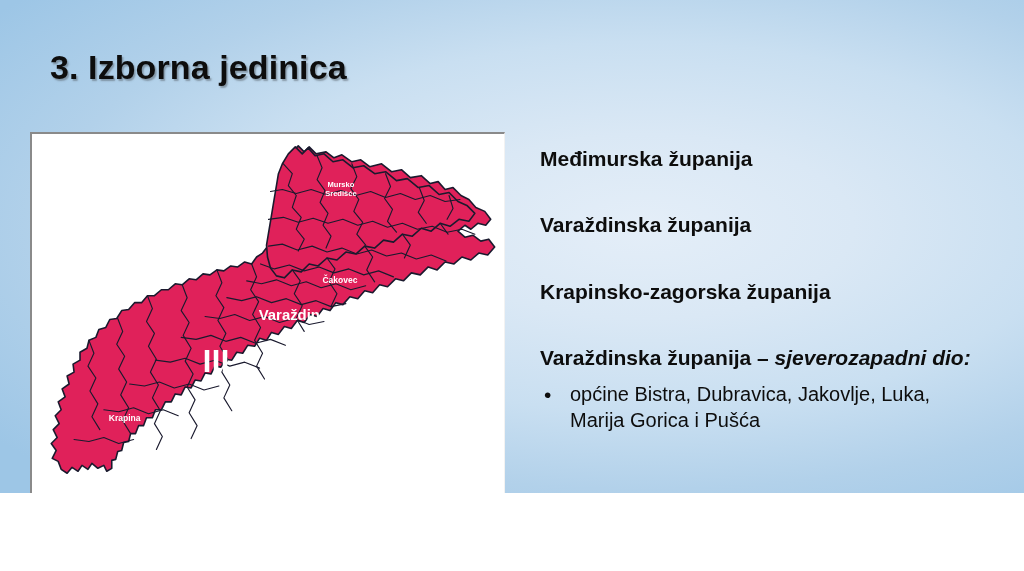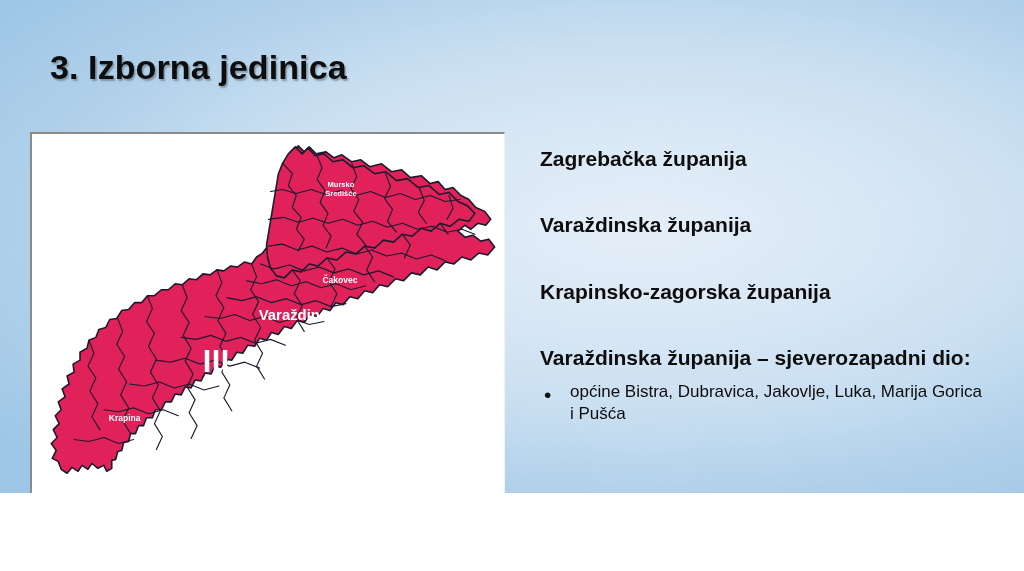--- a/index.html
+++ b/index.html
@@ -83,40 +83,41 @@
   .county-line {
     font-size: 21px;
     font-weight: bold;
     color: #0d0d0d;
     line-height: 1.25;
     margin-bottom: 40px;
     white-space: nowrap;
   }
   .county-line:last-of-type { margin-bottom: 0; }
   .county-line .em {
+    font-style: italic;
     font-weight: bold;
   }
   #zagreb-block { margin-bottom: 8px; }
   #municipality-item {
     display: flex;
     align-items: flex-start;
     margin-top: 10px;
   }
   #municipality-bullet {
     width: 30px;
     flex: 0 0 30px;
     font-size: 21px;
     line-height: 1.32;
     color: #0d0d0d;
     text-align: left;
     padding-left: 4px;
     box-sizing: border-box;
   }
   #municipality-text {
-    font-size: 17px;
+    font-size: 20px;
     font-weight: normal;
     color: #0d0d0d;
     line-height: 1.32;
     max-width: 420px;
   }
 </style>
 </head>
 <body>
 
 <div id="slide">
@@ -201,21 +202,21 @@
         <text class="map-label md" x="93" y="289">Krapina</text>
         <text class="map-label md" x="182" y="294">Zlatar</text>
         <text class="map-label md" x="108" y="345">Zabok</text>
         <text class="map-label xl" x="190" y="240">III.</text>
       </g>
     </svg>
   </div>
 
   <div id="county-list">
 
-    <div class="county-line">Zagrebačka županija</div>
+    <div class="county-line">Međimurska županija</div>
 
     <div class="county-line">Varaždinska županija</div>
 
     <div class="county-line">Krapinsko-zagorska županija</div>
 
     <div class="county-line" id="zagreb-block">
       <span>Varaždinska županija – </span><span class="em">sjeverozapadni dio:</span>
     </div>
 
     <div id="municipality-item">

